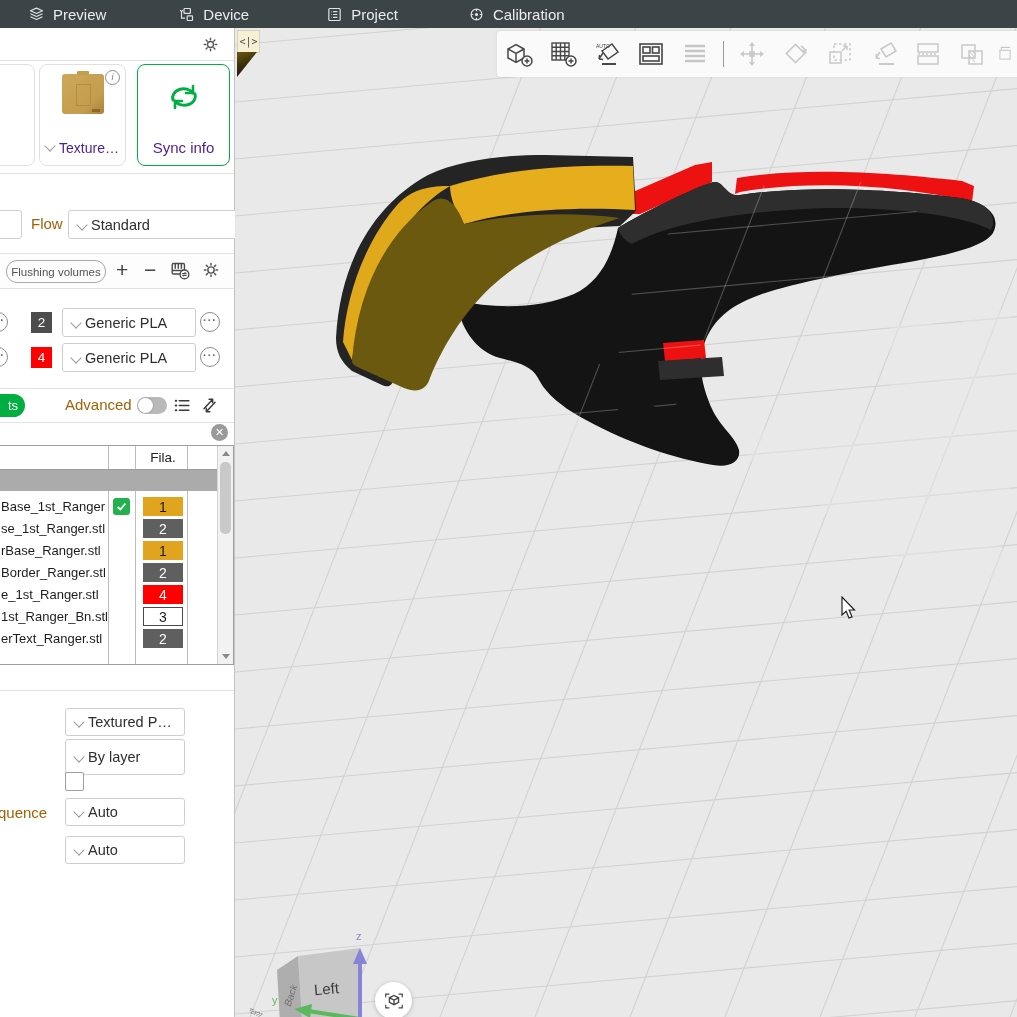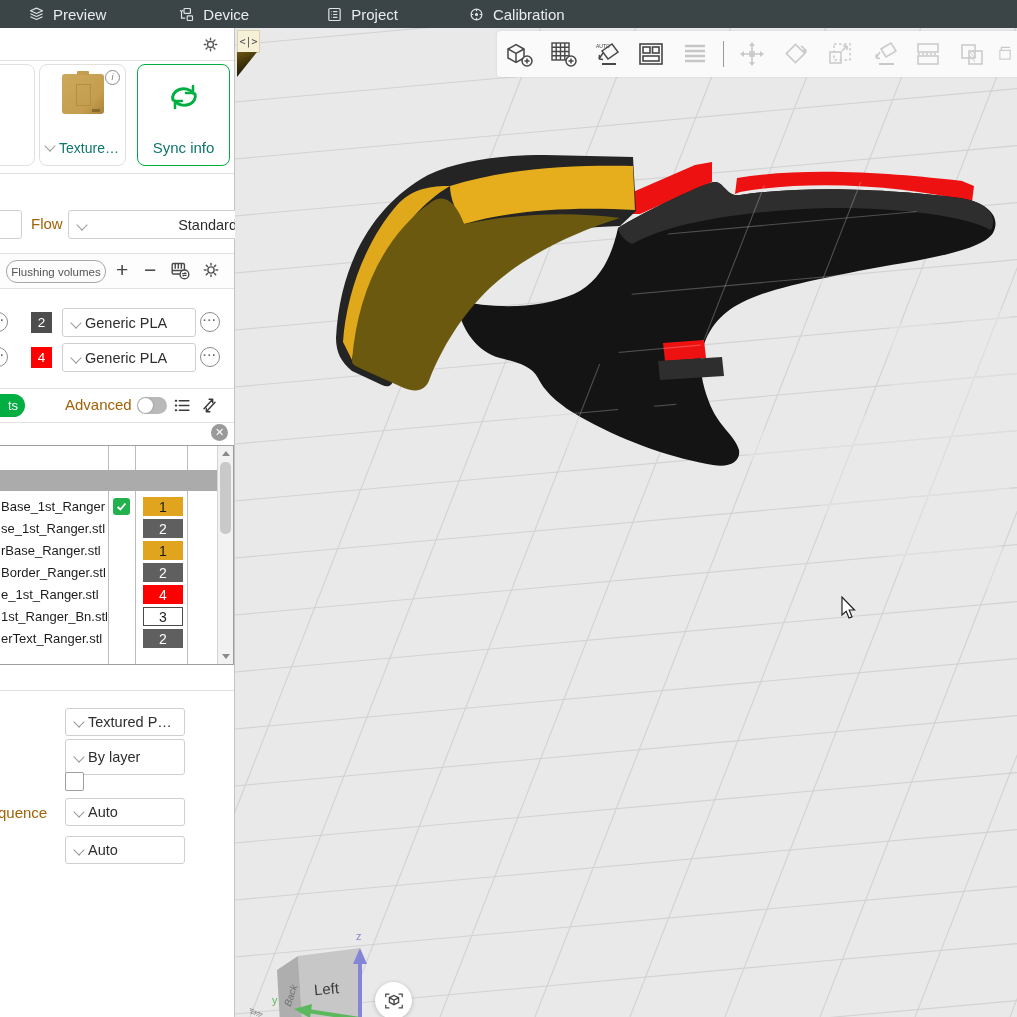--- a/index.html
+++ b/index.html
@@ -8,21 +8,21 @@
   .abs{position:absolute;}
   
   #topbar{left:0;top:0;width:1017px;height:28px;background:#3b4447;display:flex;align-items:center;}
   .tab{display:flex;align-items:center;gap:8px;color:#e9eced;font-size:15px;height:28px;padding:0 10px;cursor:default;}
   .tab svg{display:block;}
   
   #sidebar{left:0;top:28px;width:234px;height:989px;background:#ffffff;border-right:1px solid #c3c3c3;}
   .divider{position:absolute;left:0;width:234px;height:0;border-top:1px solid #e2e2e2;}
   .card{position:absolute;background:#fff;border:1px solid #e0e0e0;border-radius:8px;top:36px;height:100px;}
   .card.selected{border:1.5px solid #00ae42;}
-  .cardlabel{position:absolute;bottom:9px;left:0;right:0;text-align:center;font-size:14px;color:#0f766e;white-space:nowrap;}
+  .cardlabel{position:absolute;bottom:9px;left:0;right:0;text-align:center;font-size:14px;color:#4c1d95;white-space:nowrap;}
   .chev{display:inline-block;width:7px;height:7px;border-left:1.5px solid #9a9a9a;border-bottom:1.5px solid #9a9a9a;transform:rotate(-45deg);margin-right:5px;vertical-align:3px;}
   .dd{position:absolute;background:#fff;border:1px solid #cfcfcf;border-radius:3px;display:flex;align-items:center;padding-left:9px;font-size:14.5px;color:#2e2e2e;box-sizing:border-box;white-space:nowrap;overflow:hidden;}
   .pill{position:absolute;border:1px solid #a8a8a8;border-radius:11px;font-size:11.5px;color:#555;background:#fcfcfc;display:flex;align-items:center;justify-content:center;}
   .mini-btn{position:absolute;font-size:21px;color:#444;line-height:18px;cursor:default;}
   .swatch{position:absolute;width:21px;height:21px;display:flex;align-items:center;justify-content:center;color:#fff;font-size:13.5px;}
   .ellipsis-btn{position:absolute;width:20px;height:20px;border:1px solid #8c8c8c;border-radius:50%;color:#666;
      display:flex;align-items:center;justify-content:center;font-size:11px;letter-spacing:1px;font-weight:bold;background:#fff;box-sizing:border-box;padding-bottom:4px;}
   .toggle{position:absolute;width:30px;height:17px;background:#b9b9b9;border-radius:9px;}
   .toggle .knob{position:absolute;left:1px;top:1px;width:15px;height:15px;background:#fff;border-radius:50%;box-shadow:0 0 2px rgba(0,0,0,.3);}
   .greenpill{position:absolute;background:#00ae42;color:#fff;border-radius:12px;font-size:13px;display:flex;align-items:center;justify-content:flex-end;padding-right:7px;}
@@ -139,21 +139,21 @@
             <path d="M10 28v-7h7" stroke-width="2.6"></path>
         </svg>
       </span>
       <span class="cardlabel" style="font-size:15px;">Sync info</span>
     </div>
 
     <div class="divider" style="top:145px;"></div>
 
     <div class="abs dd" style="left:-32px;top:182px;width:54px;height:29px;"></div>
     <span class="rowlabel" style="left:31px;top:187px;">Flow</span>
-    <div class="dd" style="left:68px;top:182px;width:170px;height:29px;justify-content:space-between;">
+    <div class="dd" style="left:68px;top:182px;width:170px;height:29px;">
       <span class="chev"></span>
       <span>Standard</span>
     </div>
 
     <div class="divider" style="top:225px;"></div>
 
     <div class="abs" style="left:0;top:226px;width:234px;height:34px;border-bottom:1px solid #e2e2e2;background:#fdfdfd;">
       <div class="pill" style="left:6px;top:6px;width:98px;height:21px;">Flushing volumes</div>
       <span class="mini-btn" style="left:116px;top:7px;">+</span>
       <span class="mini-btn" style="left:144px;top:7px;">−</span>
@@ -208,20 +208,23 @@
         </svg>
       </span>
     </div>
 
     <div class="closebtn">✕</div>
 
     <div id="objtable">
       <div class="tcol" style="left:108px;"></div>
       <div class="tcol" style="left:135px;"></div>
       <div class="tcol" style="left:187px;"></div>
+      <div id="thead">
+        <span class="abs" style="left:143px;top:4px;width:40px;text-align:center;">Fila.</span>
+      </div>
       <div class="grayband"></div>
 
       <div class="trow" style="top:50px;">
         <span class="tname">Base_1st_Ranger</span>
         <span class="rowcheck">
             <svg width="11" height="11" viewBox="0 0 24 24" fill="none" stroke="#fff" stroke-width="4">
               <path d="M3.5 13l6 5.5L20.5 5.5"></path>
             </svg>
           </span>
         <span class="badge" style="background: rgb(224, 164, 31); color: rgb(26, 26, 26);">1</span>

